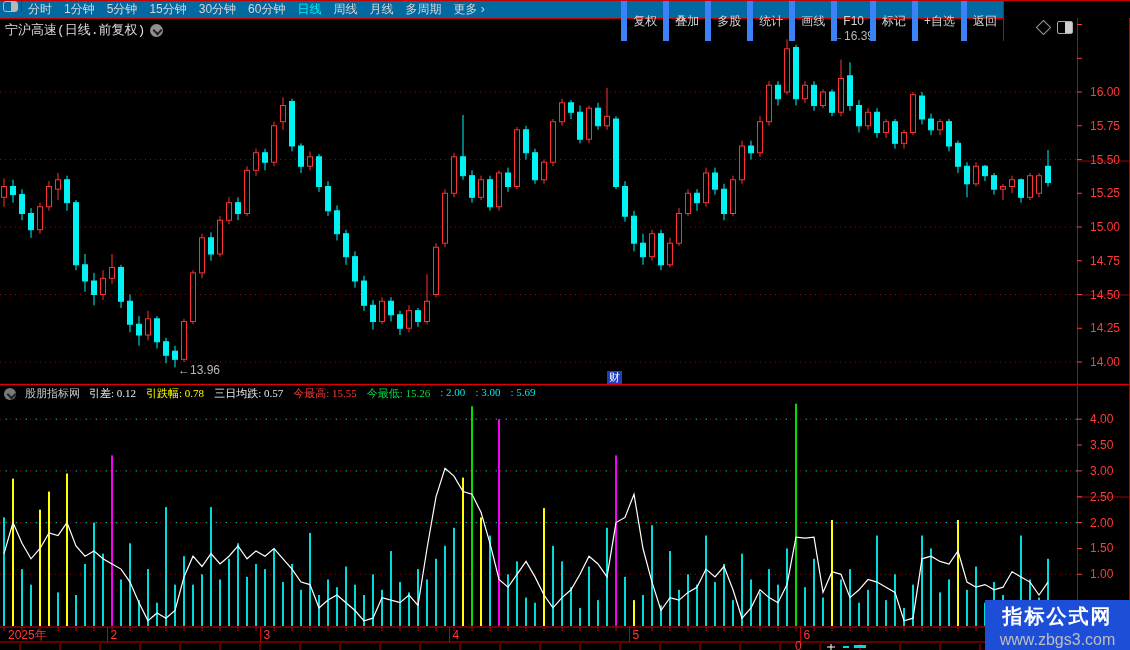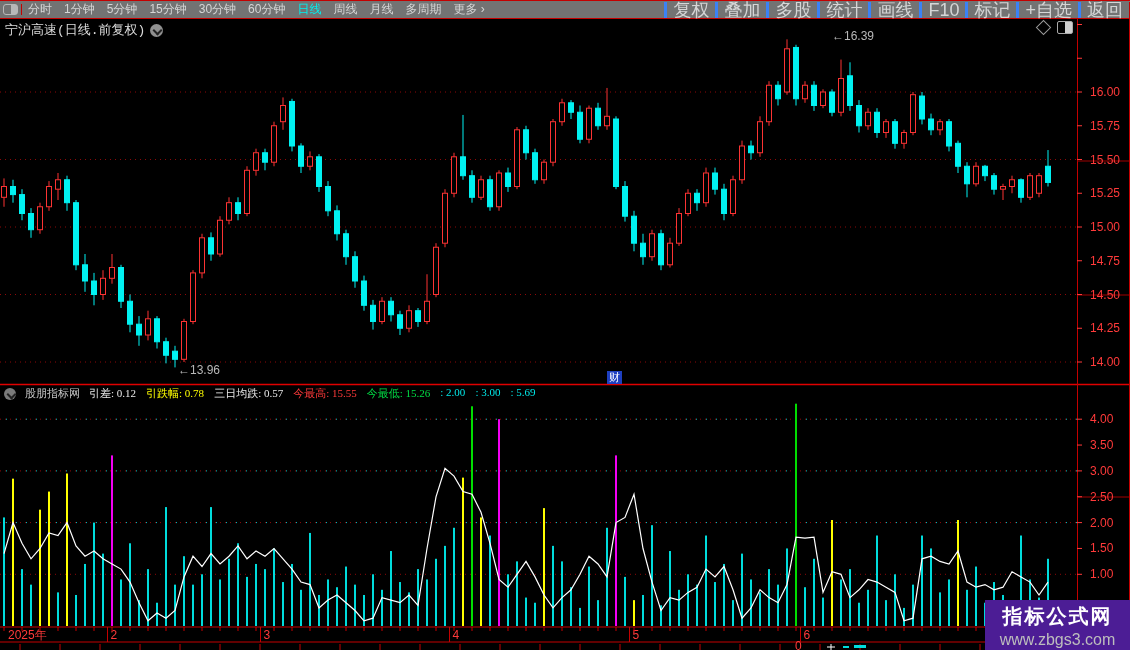--- a/index.html
+++ b/index.html
@@ -1,30 +1,30 @@
 <!DOCTYPE html>
 <html><head>
 <meta charset="utf-8">
 <style>
   html,body{margin:0;padding:0;background:#000;}
   #app{position:relative;width:1130px;height:650px;background:#000;overflow:hidden;
        font-family:"Liberation Sans","DejaVu Sans",sans-serif;}
   
-  .toolbar{position:absolute;top:0;left:0;width:1130px;height:17px;background:#737373;
+  .toolbar{position:absolute;top:0;left:0;width:1004px;height:17px;background:#0369a1;
            border-top:1px solid #c40000;border-bottom:1px solid #c40000;
-           display:flex;align-items:center;z-index:6;}
+           display:flex;align-items:flex-start;z-index:6;}
   .tool-iconbox{width:21px;border-right:1px solid #c40000;display:flex;align-items:center;justify-content:center;}
   .win-icon{width:13px;height:9px;border:1px solid #b8b8b8;border-radius:3px;
             background:linear-gradient(to right,transparent 55%,#b8b8b8 55%);}
   .tleft{display:flex;align-items:center;}
   .titem{color:#d6d6d6;font-size:12px;line-height:17px;padding:0 6px;cursor:default;white-space:nowrap;}
   .titem.active{color:#00f0f0;}
   .tspacer{flex:1;}
   .tright{display:flex;align-items:stretch;}
-  .tbtn{color:#d6d6d6;font-size:18px;line-height:16px;padding:0 6px;border-left:3px solid #3b82f6;
+  .tbtn{color:#d6d6d6;font-size:12px;line-height:16px;padding:12px 6px;border-left:6px solid #3b82f6;
         display:flex;align-items:center;white-space:nowrap;}
   .tbtn:last-child{border-right:1px solid #c40000;}
   
   .title-row{position:absolute;top:21px;left:5px;z-index:5;display:flex;align-items:center;gap:5px;}
   .chart-title{color:#dadada;font-size:13px;white-space:nowrap;font-family:Liberation Mono, monospace;}
   .circle-chevron{width:13px;height:13px;border-radius:50%;background:#909090;position:relative;display:inline-block;}
   .circle-chevron:after{content:"";position:absolute;left:3.5px;top:3px;width:5px;height:5px;
       border-right:2px solid #222;border-bottom:2px solid #222;transform:rotate(45deg);}
   
   .tr-icons{position:absolute;top:21px;left:1038px;z-index:5;display:flex;align-items:center;gap:8px;}
@@ -34,21 +34,21 @@
   
   .ann{position:absolute;color:#b8b8b8;font-size:12px;z-index:4;white-space:nowrap;}
   .event-marker{position:absolute;width:15px;height:13px;background:#1e3fc0;color:#fff;
        font-size:11px;line-height:13px;text-align:center;z-index:4;}
   
   .ind-header{position:absolute;top:386px;left:4px;height:15px;display:flex;align-items:center;
               gap:9px;z-index:5;font-size:11px;white-space:nowrap;}
   .ind-src{color:#c8c8c8;}
   .ind-item{white-space:nowrap;font-family:Liberation Serif, serif;}
   
-  .watermark{position:absolute;right:0;bottom:0;width:145px;height:50px;background:#4c1d95;
+  .watermark{position:absolute;right:0;bottom:0;width:145px;height:50px;background:#1d4ed8;
              z-index:10;text-align:center;}
   .wm1{color:#fff;font-weight:bold;font-size:20px;letter-spacing:2px;margin-top:3px;}
   .wm2{color:#bdbdbd;font-size:16px;margin-top:1px;}
   svg{position:absolute;top:0;left:0;z-index:1;}
 </style>
 </head>
 <body>
 
 <div id="app">
 

